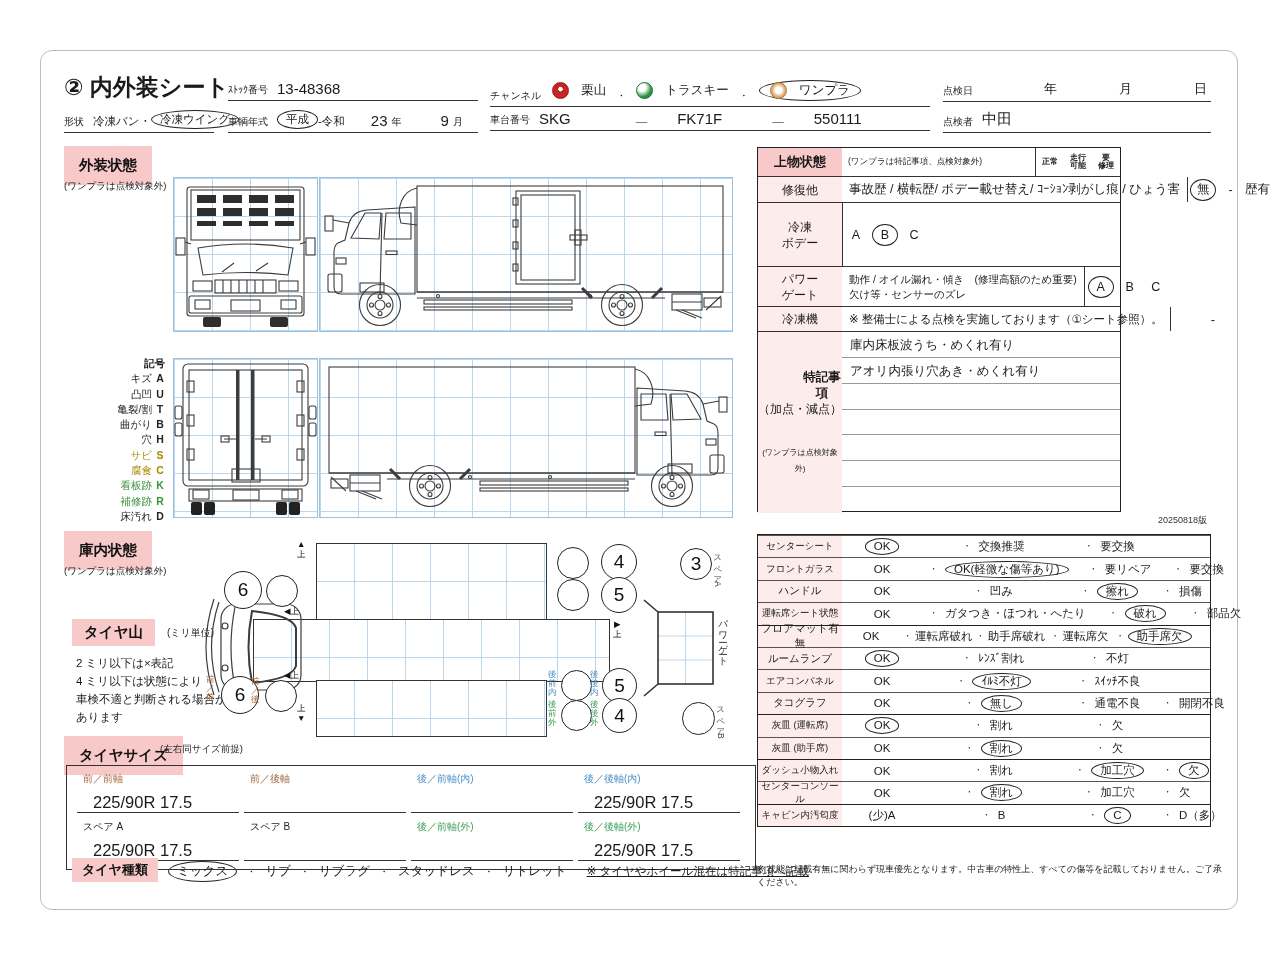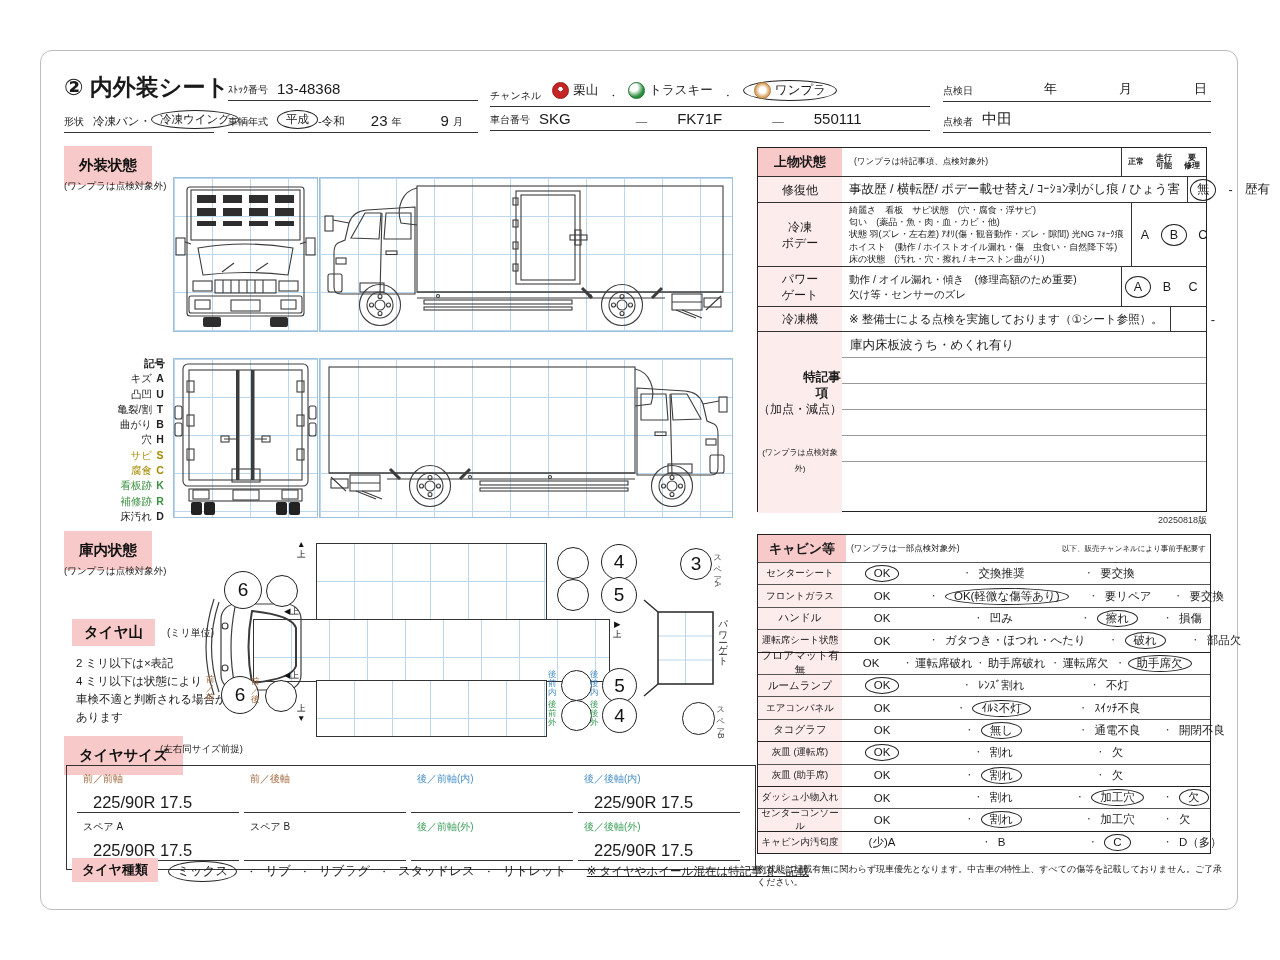--- a/index.html
+++ b/index.html
@@ -26,21 +26,21 @@
   #shape{left:64px;top:110px;width:150px;}
   #year{left:228px;top:110px;width:250px;}
   #chassis{left:490px;top:110px;width:440px;}
   #inspector{left:943px;top:110px;width:268px;}
   .circ{border:1.4px solid #222;border-radius:50%;padding:1px 8px;display:inline-block;}
   .circ-oval{border:1.4px solid #222;border-radius:50%;padding:1px 10px;display:inline-flex;align-items:center;}
   .ch-ic{width:15px;height:15px;border-radius:50%;display:inline-block;margin-right:4px;}
   .ic-kuriyama{background:radial-gradient(circle at 50% 42%,#fff 0 18%,#c42525 20% 100%);border:1px solid #a01515;}
   .ic-trusky{background:radial-gradient(circle at 33% 30%,#fff 0 26%,#2a8f3c 65%);border:1px solid #1e7030;}
   .ic-wanpla{background:radial-gradient(circle at 50% 48%,#fff 0 28%,#dca96b 62%);border:1px solid #b07b3a;}
-  .ch-item{display:inline-flex;align-items:center;font-size:12.5px;margin:0 2px;}
+  .ch-item{display:inline-flex;align-items:center;font-size:12.5px;margin:0 2px;gap:8px;}
   .ch-sep{margin:0 8px;font-size:10px;}
 
   
   .sec-h{position:absolute;background:var(--header-pink);font-weight:bold;font-size:14.5px;padding:10px 15px;color:#111;white-space:nowrap;}
   .tiny{position:absolute;font-size:9.5px;color:#222;white-space:nowrap;}
 
   
   .grid{position:absolute;border:1px solid #9cc0de;
     background:linear-gradient(var(--grid-blue) 1px,transparent 1px) 0 0/38px 38px,
                linear-gradient(90deg,var(--grid-blue) 1px,transparent 1px) 0 0/38px 38px,#fff;}
@@ -99,24 +99,24 @@
   .ts-label{font-size:10px;margin:2px 0 0 6px;}
   .ts-value{font-size:16.5px;border-bottom:1.4px solid #333;width:146px;height:25px;display:flex;align-items:flex-end;padding-left:16px;margin-top:1px;white-space:nowrap;}
   .ts-brown{color:var(--tire-brown);} .ts-blue{color:var(--tire-blue);} .ts-green{color:var(--tire-green);} .ts-black{color:#222;}
 
   
   #tt-row{left:168px;top:861px;display:flex;align-items:center;font-size:12.5px;white-space:nowrap;}
   #tt-row .csep{padding:0 9px;font-size:10px;}
   #tt-note{margin-left:20px;font-size:11.5px;text-decoration:underline;}
 
   
-  #body-table{left:757px;top:147px;width:450px;height:365px;border:1.6px solid #222;box-sizing:border-box;background:#fff;}
+  #body-table{left:757px;top:147px;width:364px;height:365px;border:1.6px solid #222;box-sizing:border-box;background:#fff;}
   .bhead{display:flex;height:28px;align-items:stretch;}
   .bh-label{width:84px;background:var(--header-pink);font-weight:bold;font-size:13px;display:flex;align-items:center;justify-content:center;flex:none;}
-  .bh-note{flex:1;font-size:8.5px;display:flex;align-items:center;padding-left:12px;}
+  .bh-note{flex:1;font-size:8.5px;display:flex;align-items:center;padding-left:6px;}
   .bh-cols{width:84px;border-left:1.3px solid #333;display:flex;align-items:center;justify-content:space-around;flex:none;}
   .bh-col{font-size:8px;line-height:8.5px;white-space:pre-line;text-align:center;font-weight:bold;}
   .brow{display:flex;border-top:1.1px solid #333;align-items:stretch;box-sizing:border-box;}
   .blabel{width:84px;background:var(--cell-pink);display:flex;align-items:center;justify-content:center;font-size:12px;text-align:center;white-space:pre-line;flex:none;line-height:16px;}
   .bbody{flex:1;padding:2px 7px;display:flex;flex-direction:column;justify-content:center;}
   .bvals{width:84px;border-left:1.3px solid #333;display:flex;align-items:center;justify-content:space-around;flex:none;}
   .bval{min-width:20px;height:20px;display:flex;align-items:center;justify-content:center;font-size:12.5px;}
   .cv{border:1.4px solid #222;border-radius:50%;padding:0 2px;}
   .bspan{width:84px;border-left:1.3px solid #333;display:flex;align-items:center;justify-content:center;font-size:13px;flex:none;}
   #body-rows .brow:nth-child(1){height:26px;} #body-rows .brow:nth-child(1) .bline{font-size:12.5px;}
@@ -595,27 +595,20 @@
         </div>
         <div class="bvals">
           <div class="bval cv">無</div>
           <div class="bval">-</div>
           <div class="bval">歴有</div>
         </div>
       </div>
       <div class="brow">
         <div class="blabel">冷凍
 ボデー</div>
-        <div class="bbody">
-          <div class="bline">綺麗さ　看板　サビ状態　(穴・腐食・浮サビ)</div>
-          <div class="bline">匂い　(薬品・魚・肉・血・カビ・他)</div>
-          <div class="bline">状態 羽(ズレ・左右差) ｱｵﾘ(傷・観音動作・ズレ・隙間) 光NG ﾌｫｰｸ痕</div>
-          <div class="bline">ホイスト　(動作 / ホイストオイル漏れ・傷　虫食い・自然降下等)</div>
-          <div class="bline">床の状態　(汚れ・穴・擦れ / キーストン曲がり)</div>
-        </div>
         <div class="bvals">
           <div class="bval">A</div>
           <div class="bval cv">B</div>
           <div class="bval">C</div>
         </div>
       </div>
       <div class="brow">
         <div class="blabel">パワー
 ゲート</div>
         <div class="bbody">
@@ -637,36 +630,32 @@
       </div>
     </div>
   <div class="brow notes-row">
     <div class="blabel notes-label">
       <div class="nl1">特記事項</div>
       <div class="nl2">（加点・減点）</div>
       <div class="nl3">(ワンプラは点検対象外)</div>
     </div>
     <div class="notes-lines" id="notes-lines">
         <div class="note-line">庫内床板波うち・めくれ有り</div>
+        <div class="note-line">アオリ内張り穴あき・めくれ有り</div>
         <div class="note-line"></div>
         <div class="note-line"></div>
         <div class="note-line"></div>
         <div class="note-line"></div>
         <div class="note-line"></div>
       </div>
   </div>
 </div>
 <div class="abs" id="version">20250818版</div>
 
 <div class="abs" id="cabin-table">
-  <div class="chead">
-    <div class="ch-label">キャビン等</div>
-    <div class="ch-note">(ワンプラは一部点検対象外)</div>
-    <div class="ch-note2">以下、販売チャンネルにより事前手配要す</div>
-  </div>
   <div id="cabin-rows">
       <div class="crow">
         <div class="clabel" style="font-size: 9.5px;">センターシート</div>
         <div class="copts">
           <span class="copt">
             <span class="circ">OK</span>
           </span>
           <span class="copt">
             <span class="csep">・</span>
             <span>交換推奨</span>

